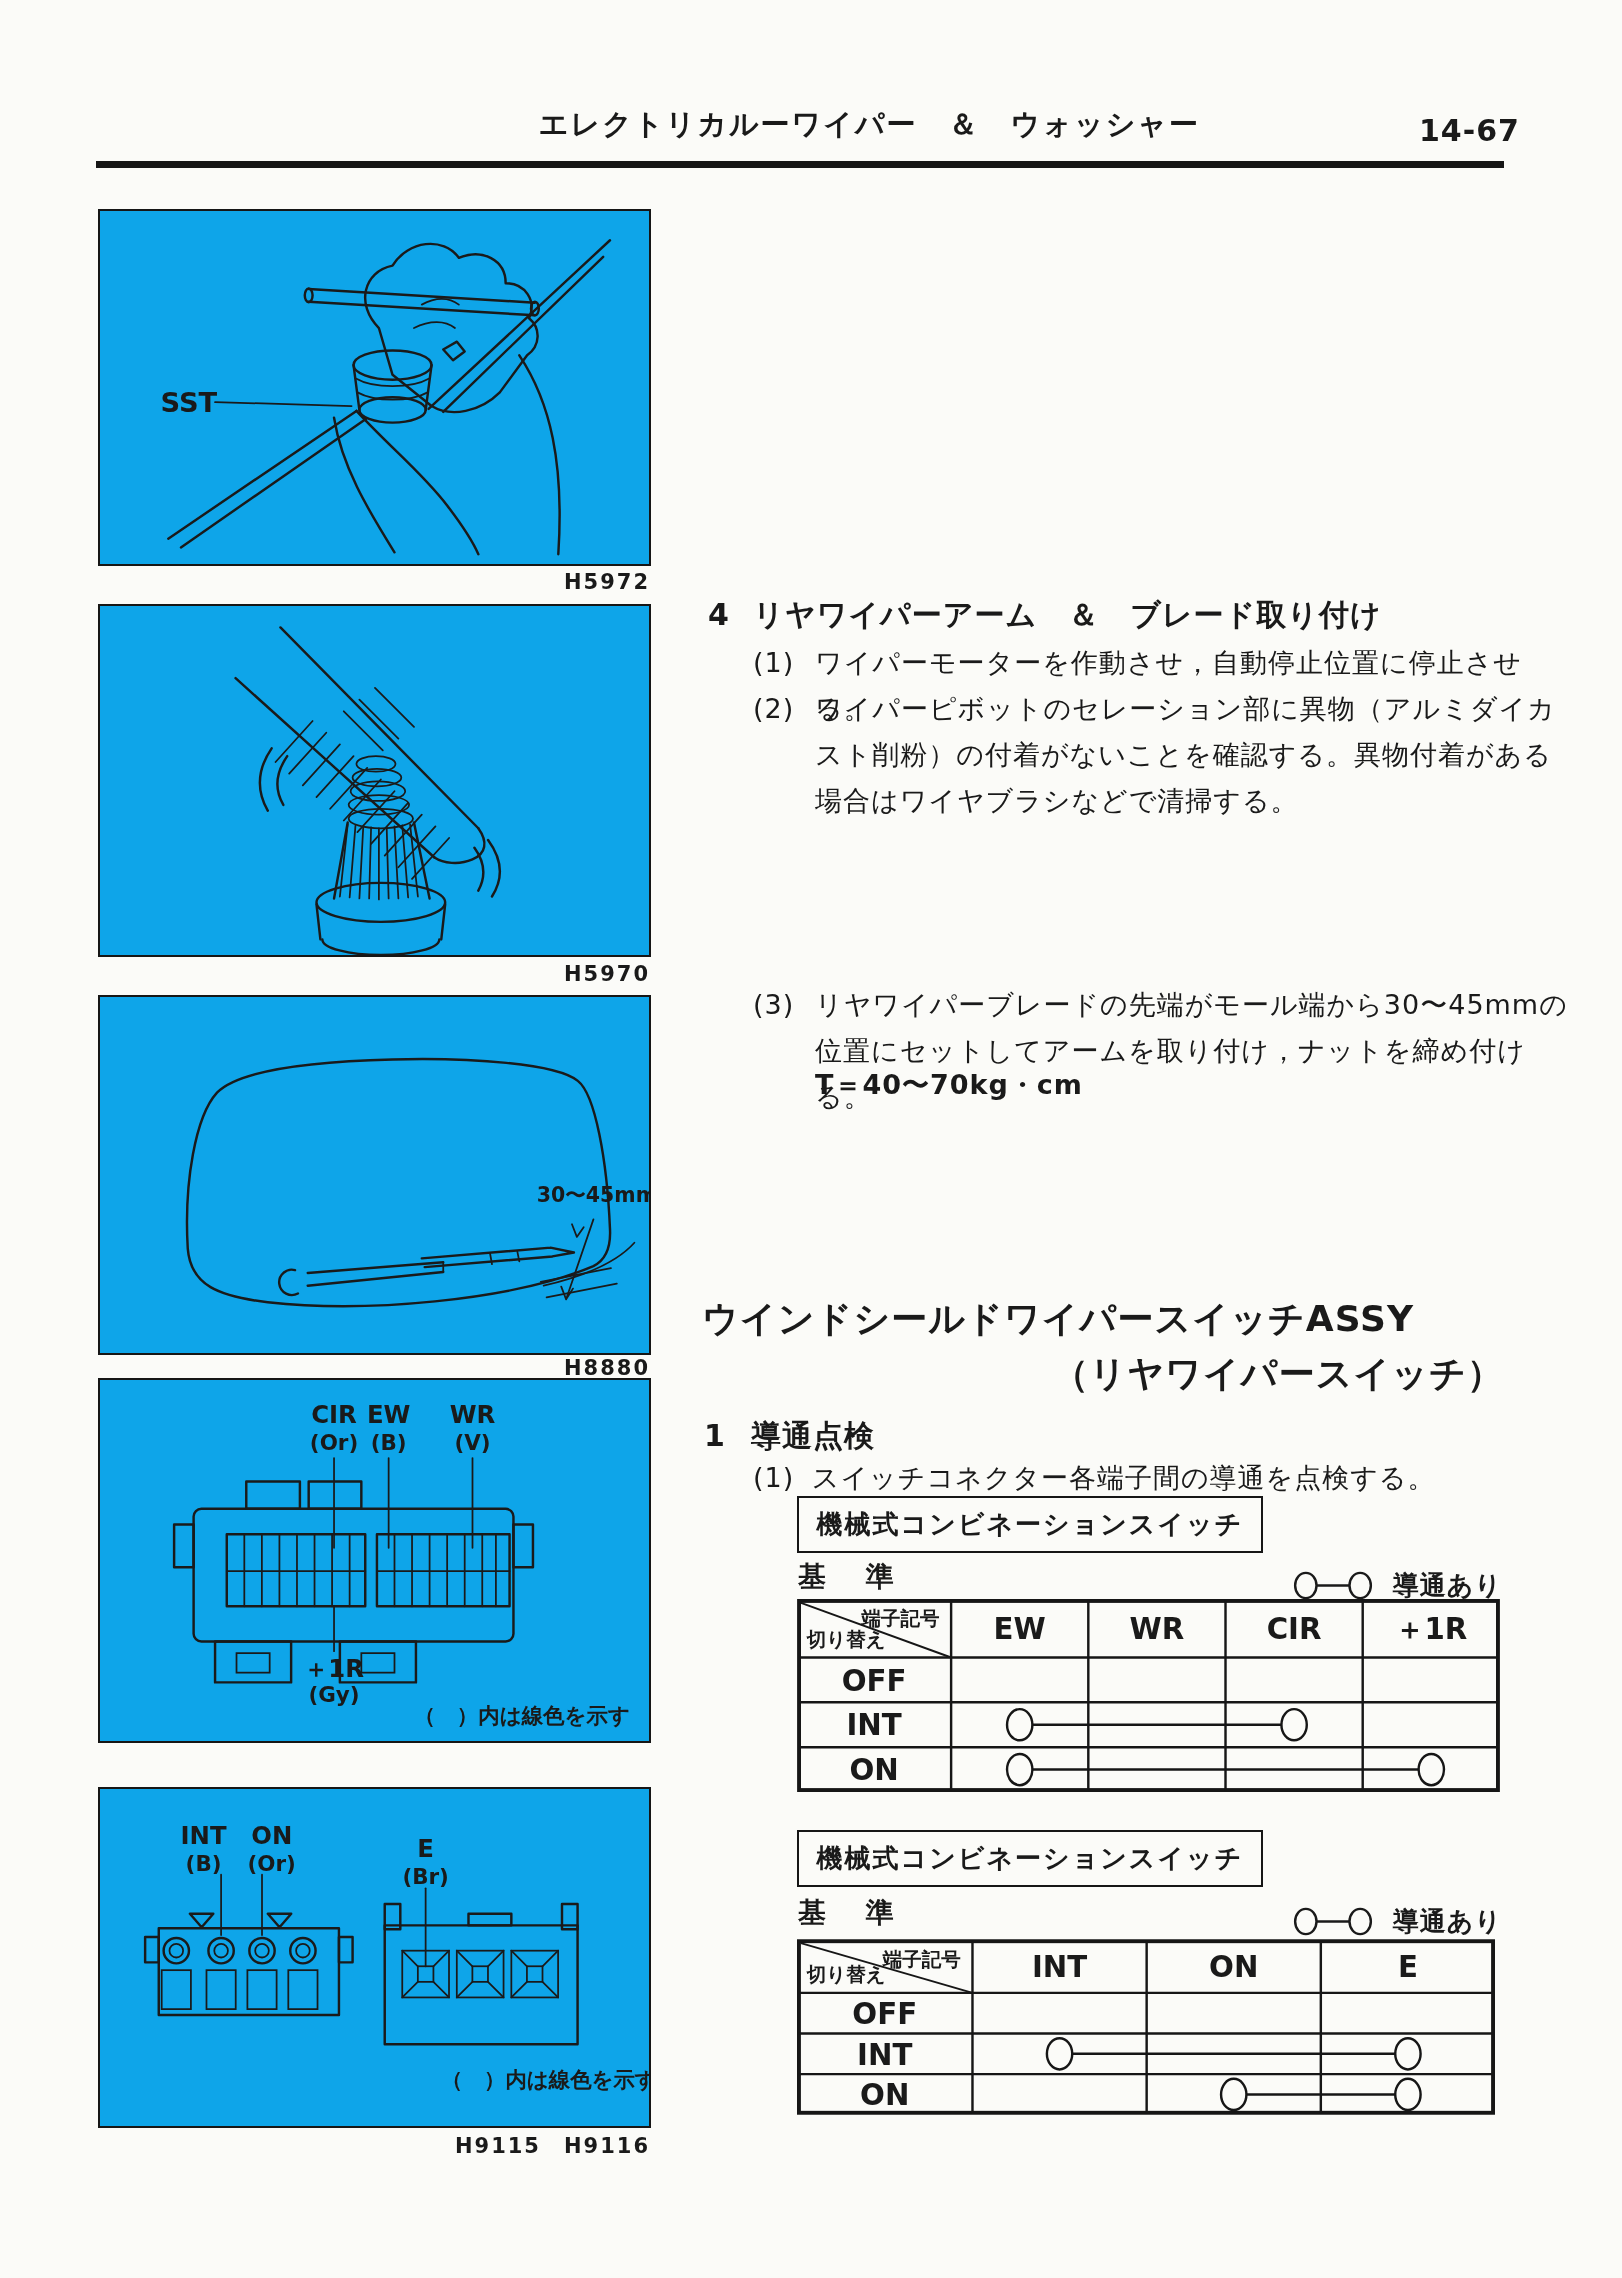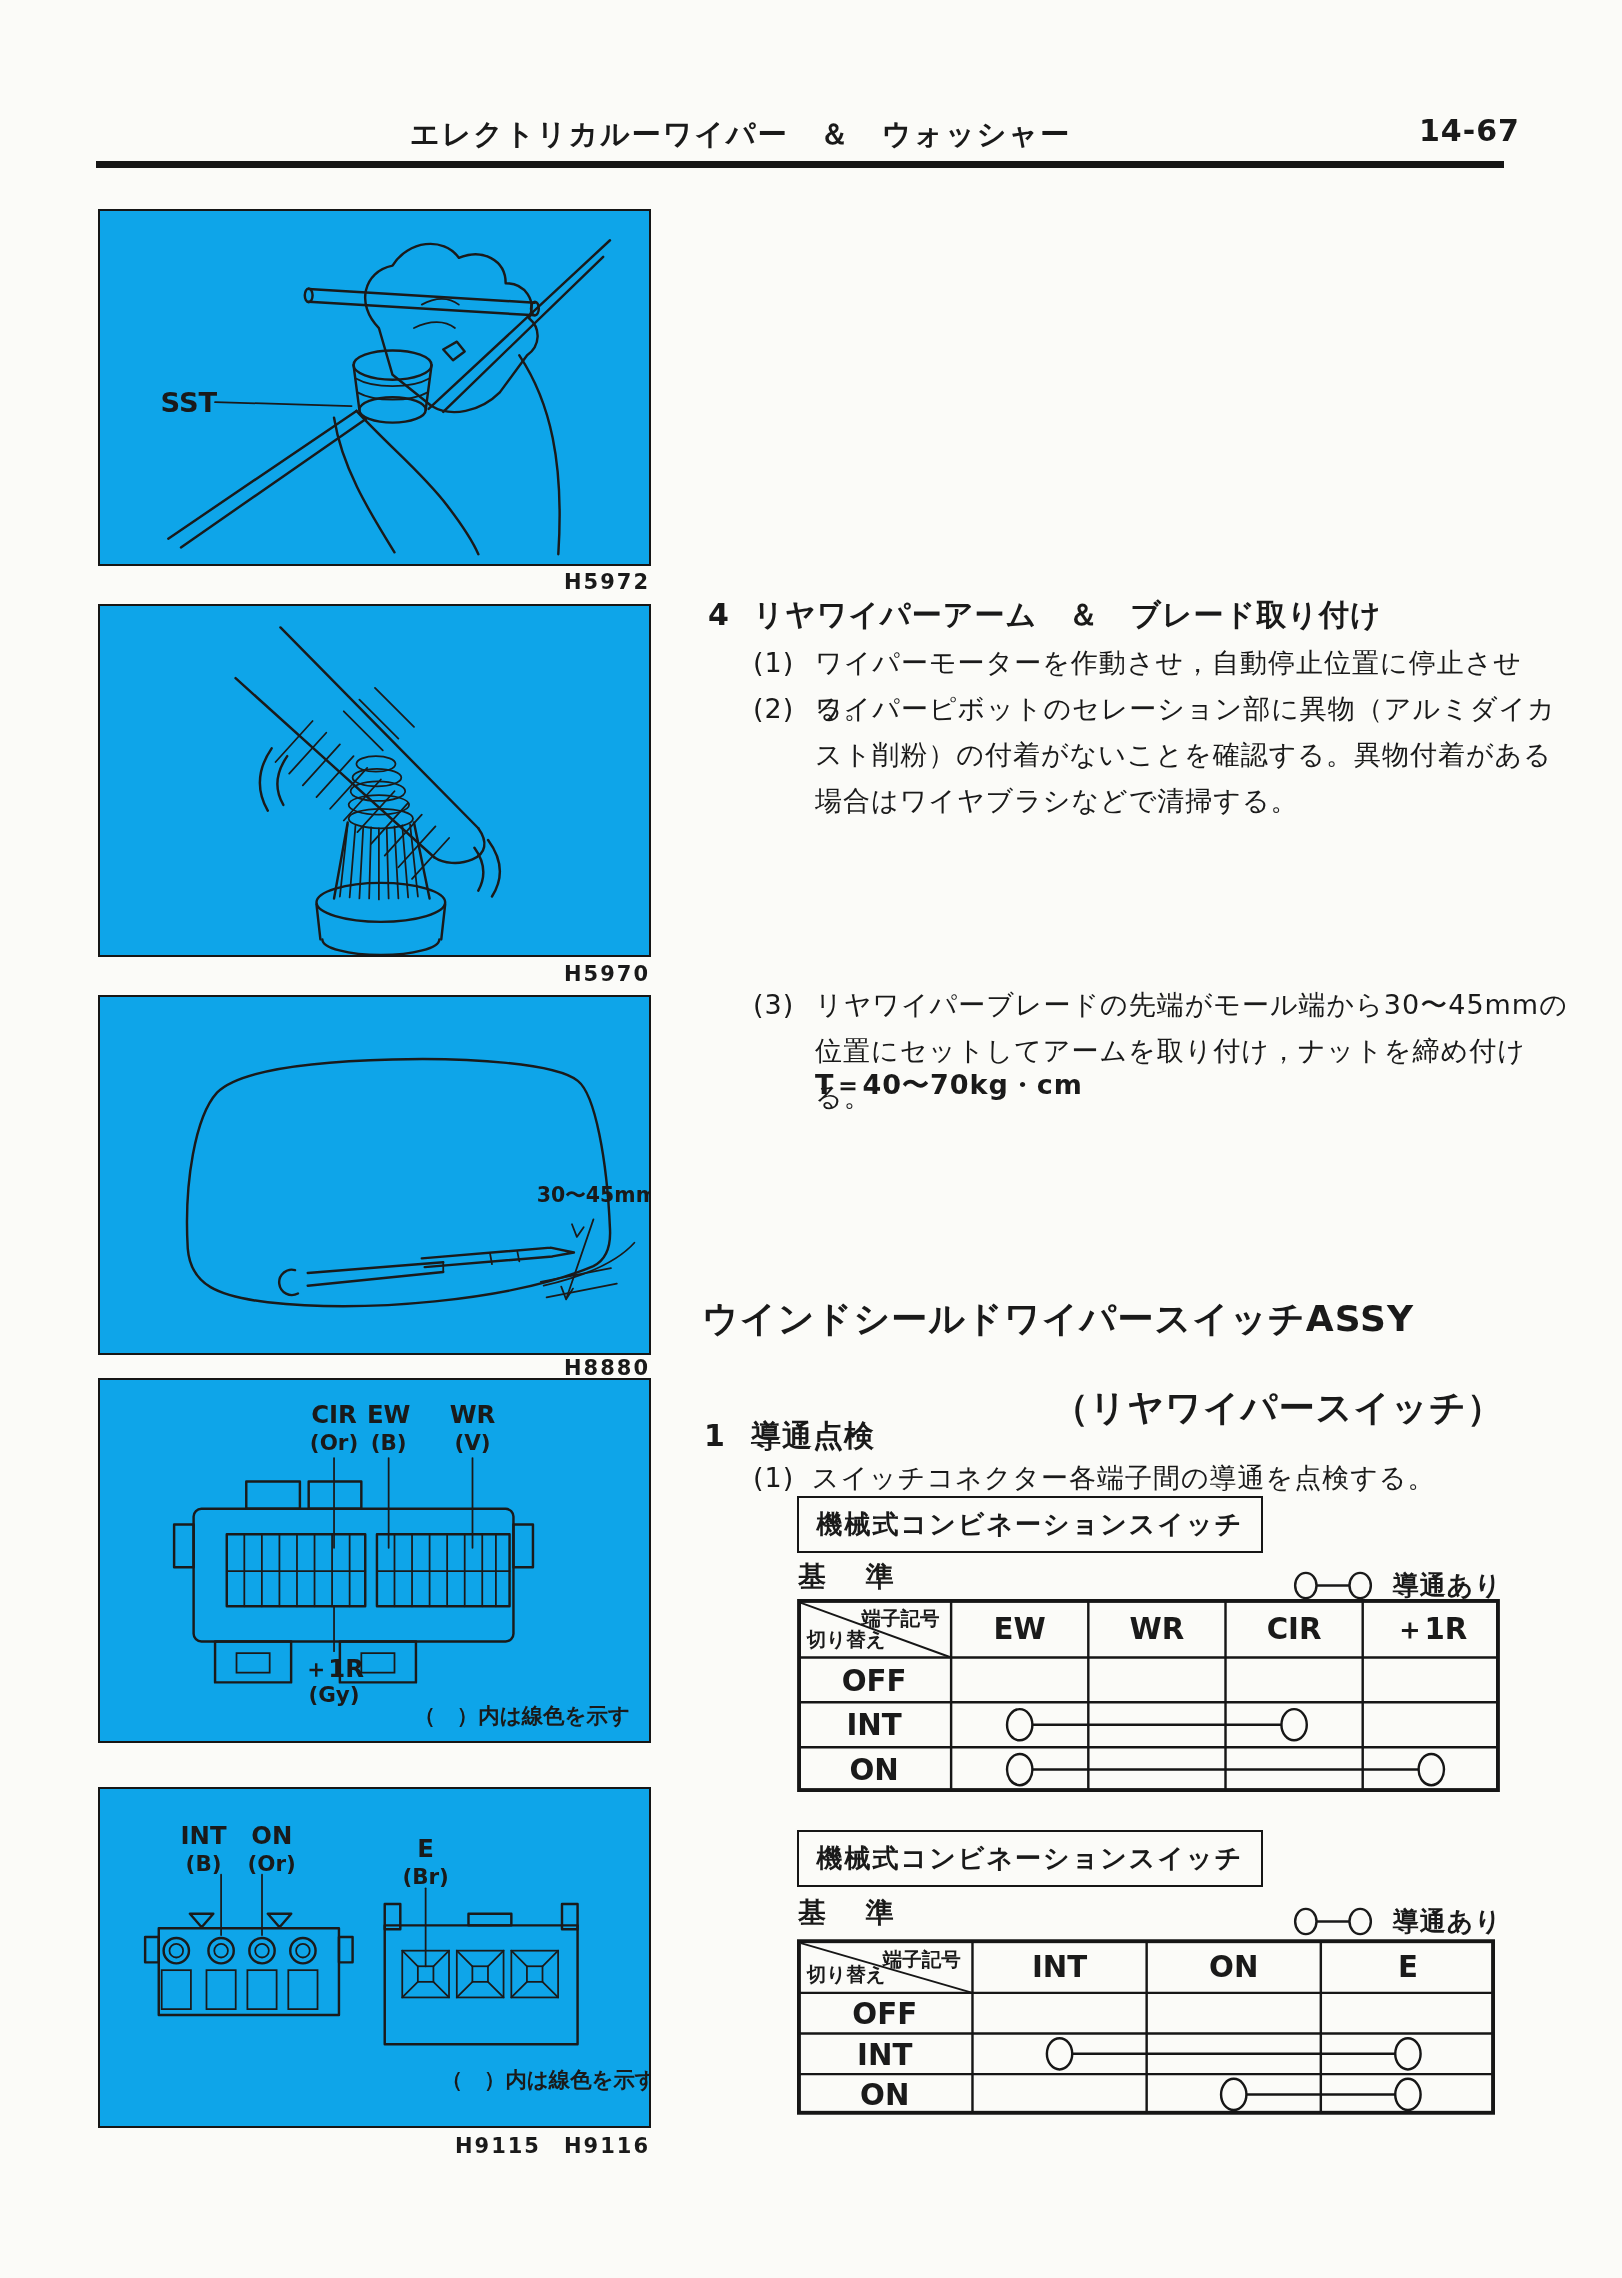--- a/index.html
+++ b/index.html
@@ -8,41 +8,41 @@
     background:#fbfbf8;color:#1a1a1a;
     font-family:"DejaVu Sans","Liberation Sans",sans-serif;
     overflow:hidden;
   }
   svg{display:block}
   svg text{font-family:"DejaVu Sans","Liberation Sans",sans-serif;fill:#1a1a1a}
   .stroke{fill:none;stroke:#1a1a1a;stroke-width:2.5;stroke-linecap:round;stroke-linejoin:round}
   .thin{fill:none;stroke:#1a1a1a;stroke-width:1.8;stroke-linecap:round}
 
   
-  .hdr-title{position:absolute;left:410px;top:115px;width:790px;text-align:left;
+  .hdr-title{position:absolute;left:410px;top:105px;width:790px;text-align:right;
     font-size:29px;font-weight:bold;letter-spacing:2px}
   .hdr-page{position:absolute;left:1419px;top:113px;font-size:30px;font-weight:bold;letter-spacing:1px}
   .hdr-rule{position:absolute;left:96px;top:161px;width:1408px;height:6.8px;background:#161616}
 
   
   .fig{position:absolute;left:98px;width:549px;border:2.9px solid #161616;background:#0ea5e9;box-sizing:content-box}
   .figcap{position:absolute;left:98px;width:552px;text-align:right;font-size:21px;font-weight:bold;letter-spacing:2px}
 
   
   .h4{position:absolute;left:708px;top:595px;font-size:30px;font-weight:bold;letter-spacing:1px}
   .h4 .num{display:inline-block;margin-right:23.4px}
   .step{position:absolute;left:753px;width:759px;font-size:27px;line-height:46px;
     letter-spacing:1px;padding-left:62px;text-indent:0}
   .step .num{display:inline-block;width:62px;margin-left:-62px}
   .torque{position:absolute;left:815px;top:1067px;font-size:27px;font-weight:600;letter-spacing:1px}
 
   .big-head{position:absolute;left:702px;top:1202px;font-size:51px;font-weight:900;letter-spacing:7.8px;
     text-shadow:1.5px 0 #1a1a1a,0 1.5px #1a1a1a,1.5px 1.5px #1a1a1a}
   .assy-title{position:absolute;left:702px;top:1295px;font-size:36px;font-weight:bold;letter-spacing:1px}
-  .assy-sub{position:absolute;left:700px;top:1384px;width:804px;text-align:right;
+  .assy-sub{position:absolute;left:700px;top:1350px;width:804px;text-align:right;
     font-size:36px;font-weight:bold;letter-spacing:1px}
   .cont-head{position:absolute;left:704px;top:1416px;font-size:30px;font-weight:bold;letter-spacing:1px}
   .cont-head .num{display:inline-block;margin-right:25px}
   .insp-step{position:absolute;left:753px;top:1460px;font-size:27px;letter-spacing:1px}
   .insp-step .num{margin-right:17.6px}
 
   .switch-box{position:absolute;left:797px;border:2.9px solid #161616;padding:8.8px 17.6px;
     font-size:26px;font-weight:bold;letter-spacing:2px;background:#fbfbf8}
   .std-label{position:absolute;left:798px;font-size:28px;font-weight:bold;letter-spacing:5.9px}
   .legend{position:absolute;right:121px;display:flex;align-items:center;gap:19px}

